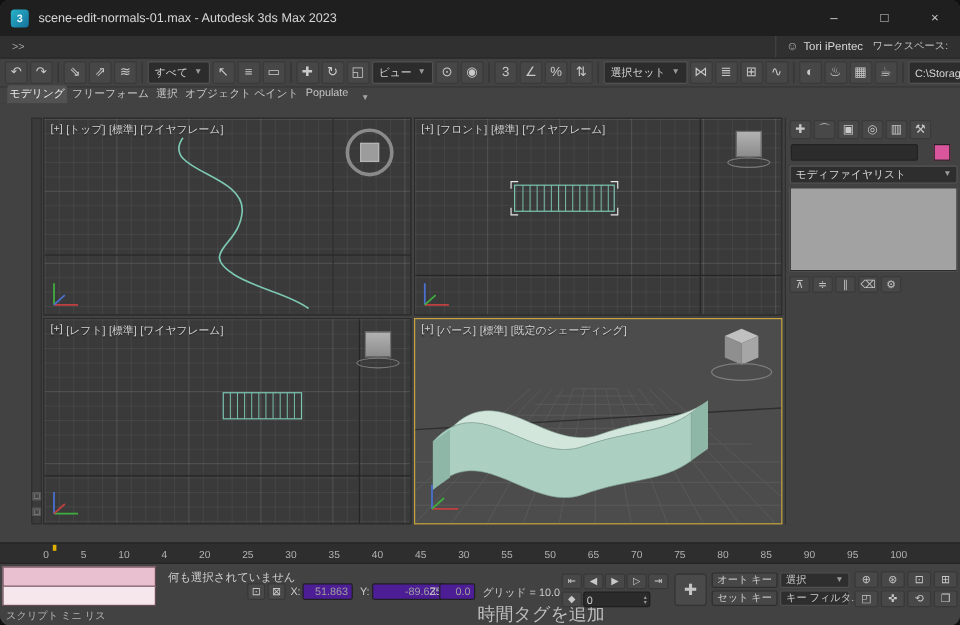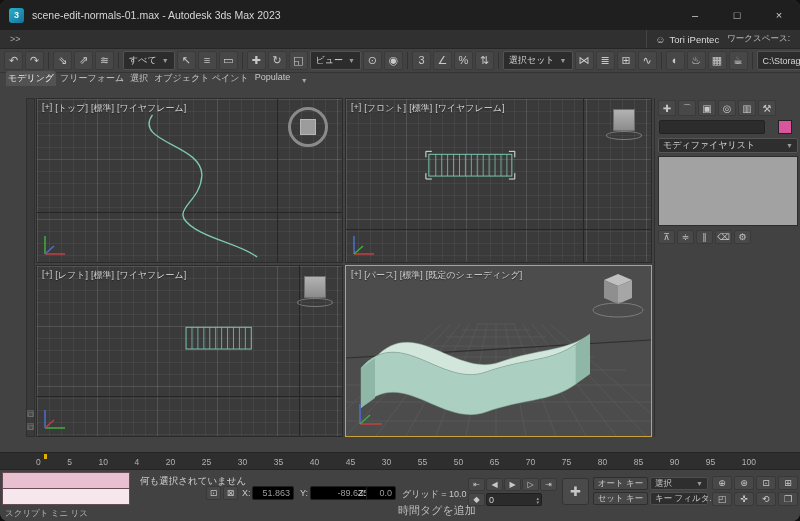--- a/index.html
+++ b/index.html
@@ -90,25 +90,25 @@
   .tb-tick{font-size:8.5px;color:#b2b2b2;}
   .tb-cur{position:absolute;left:44px;top:1px;width:3px;height:5px;background:#e0b000;}
 
   
   .statusbar{position:absolute;left:0;top:470px;right:0;height:51px;background:#424242;}
   .lsn-top{position:absolute;left:2px;top:2px;width:128px;height:17px;background:var(--listener-pink);border:1px solid #6a4a55;}
   .lsn-bot{position:absolute;left:2px;top:19px;width:128px;height:16px;background:var(--listener-pink-light);border:1px solid #6a4a55;border-top:none;}
   .lsn-label{position:absolute;left:5px;top:38px;font-size:8.5px;color:#b5b5b5;white-space:nowrap;}
   .st-status{position:absolute;left:140px;top:5px;font-size:9.5px;color:#cfcfcf;white-space:nowrap;}
   .st-prompt{position:absolute;left:140px;top:35px;font-size:9.5px;color:#c4c4c4;white-space:nowrap;}
-  .st-timetag{position:absolute;left:398px;top:33px;font-size:11px;color:#bdbdbd;white-space:nowrap;}
+  .st-timetag{position:absolute;left:398px;top:33px;font-size:15px;color:#bdbdbd;white-space:nowrap;}
   .st-toggles{position:absolute;left:206px;top:16px;display:flex;gap:2px;}
   .sbtn{width:15px;height:14px;line-height:13px;text-align:center;font-size:9px;color:#c5c5c5;background:#484848;border:1px solid #383838;border-radius:2px;}
   .coordlab{position:absolute;top:18px;font-size:9px;color:#c9c9c9;}
-  .sfield{position:absolute;top:16px;height:14px;background:#000000;border:1px solid #1f1f1f;border-radius:2px;color:#9f9f9f;font-size:9px;display:flex;align-items:center;justify-content:flex-end;padding:0 3px;}
+  .sfield{position:absolute;top:16px;height:14px;background:#4c1d95;border:1px solid #1f1f1f;border-radius:2px;color:#9f9f9f;font-size:9px;display:flex;align-items:center;justify-content:flex-end;padding:0 3px;}
   .st-grid{position:absolute;left:402px;top:18px;font-size:9px;color:#c9c9c9;white-space:nowrap;}
   .pbrow{position:absolute;left:468px;display:flex;gap:1px;}
   .pbtn{width:17px;height:13px;line-height:12px;text-align:center;font-size:8px;color:#c9c9c9;background:#484848;border:1px solid #383838;border-radius:2px;}
   .framefield{display:flex;align-items:center;width:56px;height:13px;background:#2b2b2b;border:1px solid #1f1f1f;border-radius:2px;color:#cfcfcf;font-size:9px;padding:0 2px;}
   .framefield .fv{flex:1;}
   .spin{display:flex;flex-direction:column;line-height:4px;font-size:5px;color:#999;}
   .bigkey{position:absolute;left:562px;top:8px;width:27px;height:27px;background:#4a4a4a;border:1px solid #333;border-radius:3px;font-size:13px;color:#c6c6c6;text-align:center;line-height:25px;}
   .skbtn{position:absolute;width:55px;height:13px;background:#474747;border:1px solid #2e2e2e;border-radius:2px;color:#ccc;font-size:8.5px;display:flex;align-items:center;justify-content:center;white-space:nowrap;}
   .skcombo{position:absolute;width:58px;height:13px;background:#2e2e2e;border:1px solid #4e4e4e;border-radius:2px;color:#ccc;font-size:8.5px;display:flex;align-items:center;justify-content:space-between;padding:0 4px;white-space:nowrap;}
   .navgrid{position:absolute;left:712px;top:6px;display:grid;grid-template-columns:repeat(4,20px);grid-auto-rows:14px;gap:2px;}

